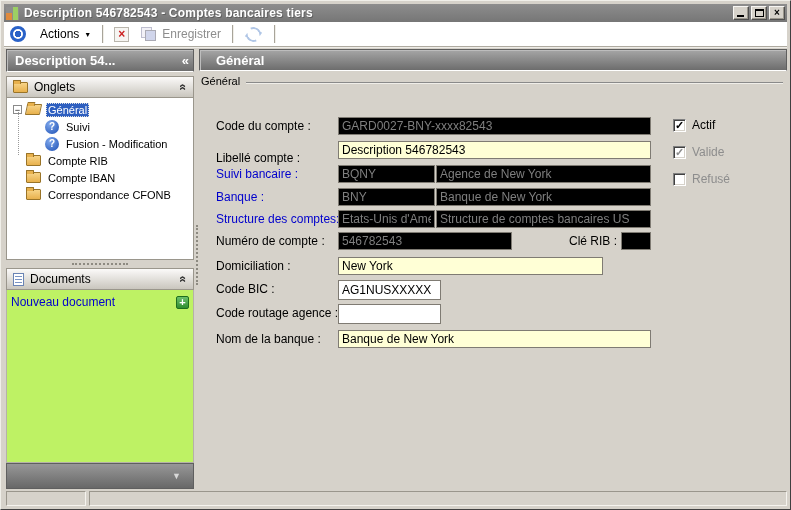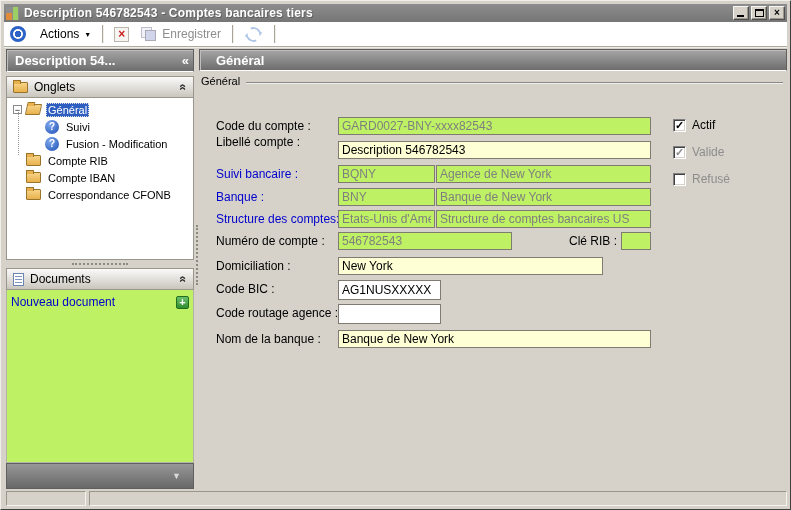--- a/index.html
+++ b/index.html
@@ -102,21 +102,21 @@
   .main-header { height: 22px; padding: 0 4px 0 16px; }
   .main-form { position: absolute; left: 0; top: 22px; right: 0; bottom: 0; font-size: 12px; }
 
   .group-label { position: absolute; left: 2px; top: 4px; font-size: 11px; color: #000; background: #d6d2ca; padding-right: 6px; z-index: 2; }
   .group-line { position: absolute; left: 44px; right: 4px; top: 11px; border-top: 1px solid #8a8a8a; box-shadow: 0 1px 0 #f0eee9; }
 
   .frm-label { position: absolute; left: 17px; font-size: 12px; color: #000; white-space: nowrap; padding-top: 2px; }
   .frm-label.blue { color: var(--link_blue); }
   .frm-input { position: absolute; height: 18px; border: 1px solid #7f7b73; font-size: 12px; padding: 1px 3px;
     background: #fff; color: #000; outline: none; border-radius: 0; }
-  .frm-input.disabled { background: #bef264; color: #7f7f7f; }
+  .frm-input.disabled { background: #000000; color: #7f7f7f; }
   .frm-input.yellow { background: var(--yellow_field); }
 
   .checkbox-row { position: absolute; left: 474px; display: flex; align-items: center; gap: 6px; }
   .checkbox-box { width: 13px; height: 13px; background: #fff; border: 1px solid; border-color: #808080 #fff #fff #808080;
     box-shadow: inset 1px 1px 0 #404040, inset -1px -1px 0 #d6d2ca; display: flex; align-items: center; justify-content: center;
     font-size: 11px; font-weight: bold; line-height: 1; color: transparent; }
   .checkbox-row.checked .checkbox-box { color: #000; }
   .checkbox-row .checkbox-label { font-size: 12px; color: #000; }
   .checkbox-row.disabled .checkbox-label { color: #8d8d8d; }
   .checkbox-row.disabled.checked .checkbox-box { color: #8d8d8d; }
@@ -252,21 +252,21 @@
       <span>Général</span>
     </div>
 
     <div class="main-form">
       <span class="group-label">Général</span>
       <span class="group-line"></span>
 
       <span class="frm-label" style="top:46px;">Code du compte :</span>
       <input class="frm-input disabled" style="left: 139px; top: 46px; width: 313px;" readonly="" value="GARD0027-BNY-xxxx82543">
 
-      <span class="frm-label" style="top:62px;text-align:center;">Libellé compte :</span>
+      <span class="frm-label" style="top:78px;text-align:center;">Libellé compte :</span>
       <input class="frm-input yellow" style="left: 139px; top: 70px; width: 313px;" value="Description 546782543">
 
       <span class="frm-label blue" style="top:94px;">Suivi bancaire :</span>
       <input class="frm-input disabled" style="left: 139px; top: 94px; width: 97px;" readonly="" value="BQNY">
       <input class="frm-input disabled" style="left: 237px; top: 94px; width: 215px;" readonly="" value="Agence de New York">
 
       <span class="frm-label blue" style="top:117px;">Banque :</span>
       <input class="frm-input disabled" style="left: 139px; top: 117px; width: 97px;" readonly="" value="BNY">
       <input class="frm-input disabled" style="left: 237px; top: 117px; width: 215px;" readonly="" value="Banque de New York">
 

